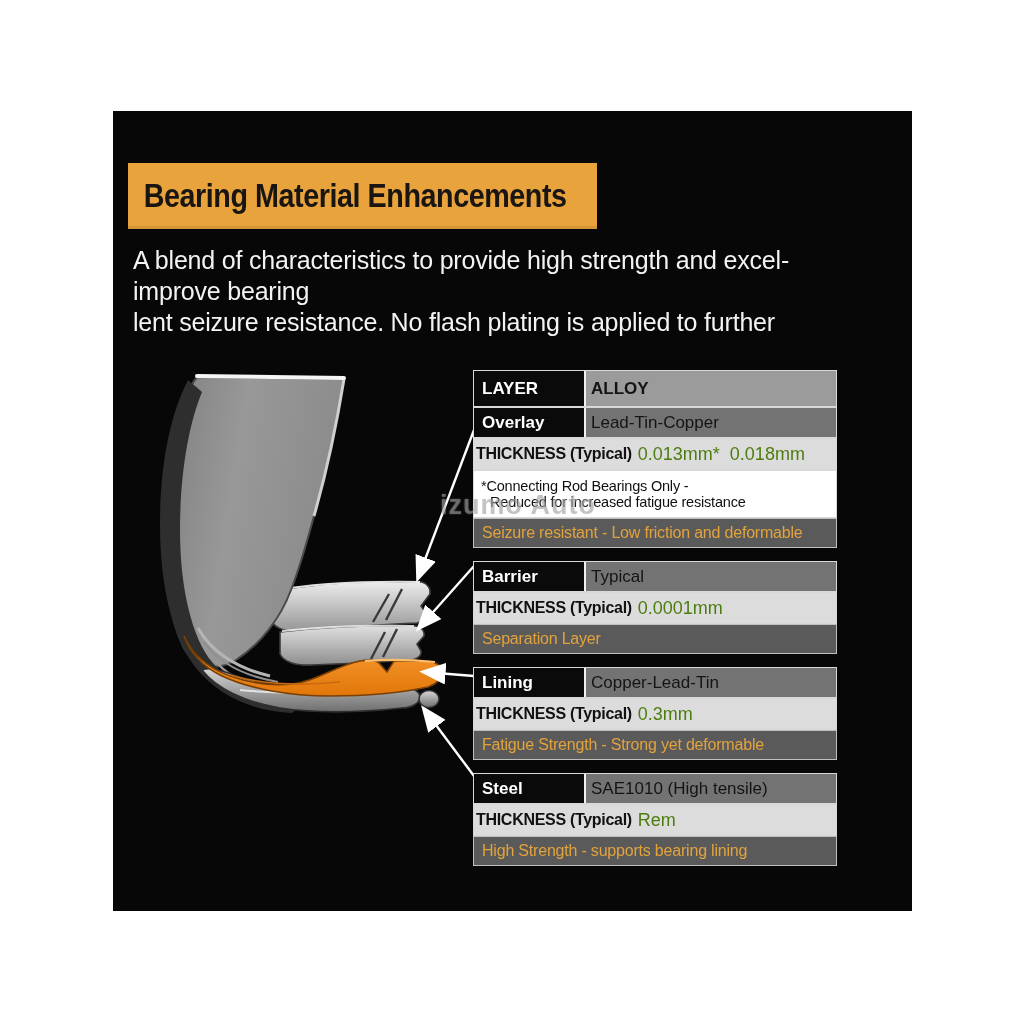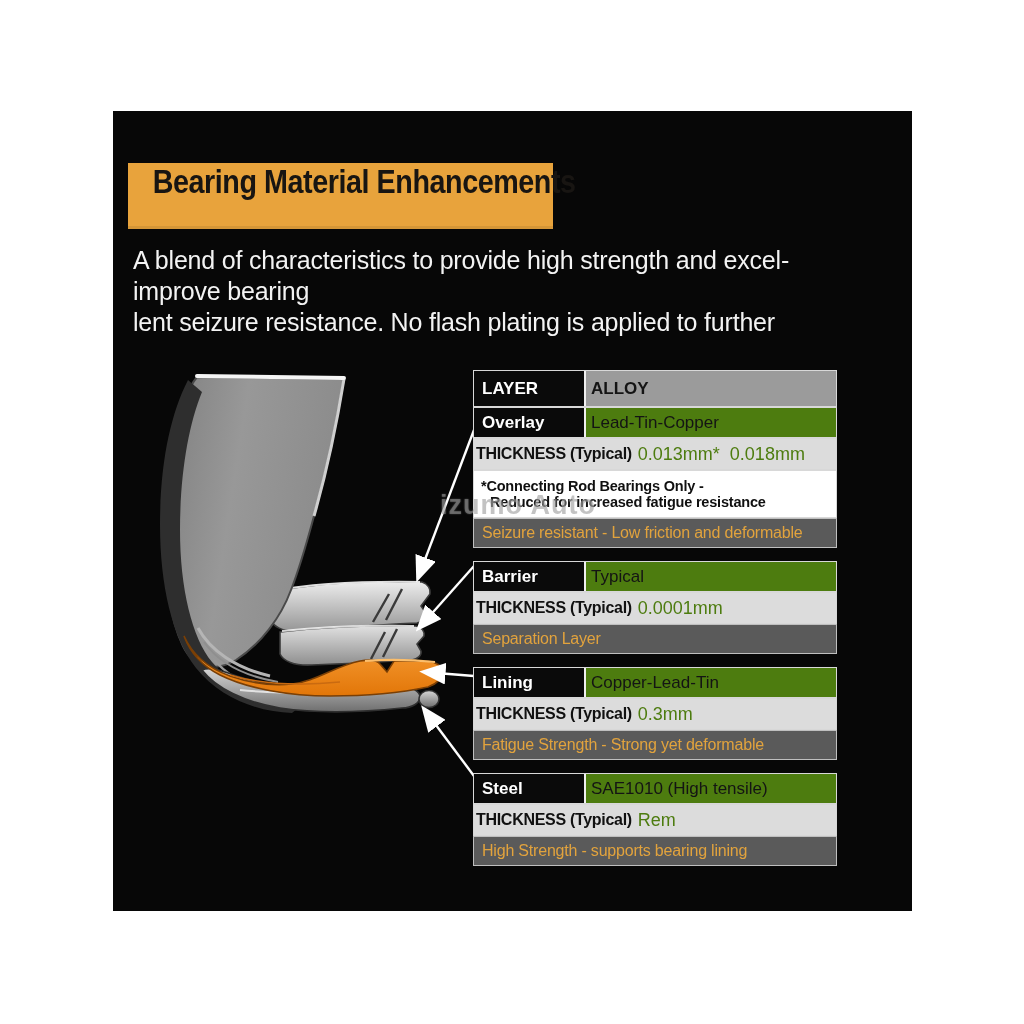--- a/index.html
+++ b/index.html
@@ -1,50 +1,50 @@
 <!DOCTYPE html>
 <html><head>
 <meta charset="utf-8">
 <style>
   html,body{margin:0;padding:0;background:#ffffff;width:1024px;height:1024px;position:relative;
             font-family:"Liberation Sans","DejaVu Sans",sans-serif;}
   .canvas{position:absolute;left:113px;top:111px;width:799px;height:800px;background:#070707;overflow:hidden;}
 
   
-  .banner{position:absolute;left:15px;top:52px;width:416px;height:66px;background:#E8A33C;
-          box-shadow:inset 0 -3px 0 rgba(0,0,0,.08);display:flex;align-items:flex-start;padding-left:9px;}
+  .banner{position:absolute;left:15px;top:52px;width:469px;height:66px;background:#E8A33C;
+          box-shadow:inset 0 -3px 0 rgba(0,0,0,.08);display:flex;align-items:center;}
   .banner-title{font-size:33px;font-weight:bold;color:#181512;white-space:nowrap;
           transform:scaleX(.87);transform-origin:0 50%;padding-left:18px;letter-spacing:-.5px;}
 
   
   .intro{position:absolute;left:20px;top:134px;color:#f3f3f3;font-size:25px;line-height:31px;
          letter-spacing:-.2px;white-space:nowrap;}
 
   
   .diagram{position:absolute;left:27px;top:259px;width:340px;height:510px;}
 
   
   .watermark{position:absolute;left:327px;top:379px;font-size:27px;font-weight:bold;letter-spacing:1px;
          color:rgba(145,145,145,.55);text-shadow:0 0 2px rgba(255,255,255,.25);z-index:6;white-space:nowrap;}
 
   
   .layer-table{position:absolute;left:360px;top:259px;width:364px;z-index:5;}
   .row{box-sizing:border-box;display:flex;align-items:center;border:1px solid #d8d8d8;}
   .row-header{height:37px;background:#9B9B9B;}
-  .row-alloy{height:31px;background:#4d7c0f;}
+  .row-alloy{height:31px;background:#737373;}
   .row-thick{height:32px;background:#dcdcdc;padding-left:2px;}
   .row-note{height:48px;background:#ffffff;align-items:flex-start;flex-direction:column;justify-content:center;padding-left:7px;}
   .row-prop{height:30px;background:#5A5A5A;padding-left:8px;border-color:#bfbfbf;}
   .cell-black{box-sizing:border-box;width:112px;height:100%;background:#0a0a0a;color:#ffffff;font-weight:bold;
         font-size:17px;display:flex;align-items:center;padding-left:8px;border-right:2px solid #f0f0f0;flex:0 0 auto;}
   .cell-alloy{font-size:17px;color:#141414;padding-left:5px;}
   .cell-alloy.hdr{font-weight:bold;}
   .thick-label{font-size:16px;font-weight:bold;color:#111;letter-spacing:-.3px;}
   .thick-value{font-size:18px;color:#4d7c0f;margin-left:6px;}
-  .note-line{font-size:14.5px;font-weight:bold;color:#101010;line-height:16px;letter-spacing:-.2px;}
+  .note-line{font-size:14.5px;font-weight:normal;color:#101010;line-height:16px;letter-spacing:-.2px;}
   .note-line.l2{padding-left:9px;}
   .prop-text{font-size:16px;color:#E2A33D;letter-spacing:-.2px;white-space:nowrap;}
   .gap{height:13px;}
 </style>
 </head>
 <body>
 
 <div class="canvas">
 
   <div class="banner">

